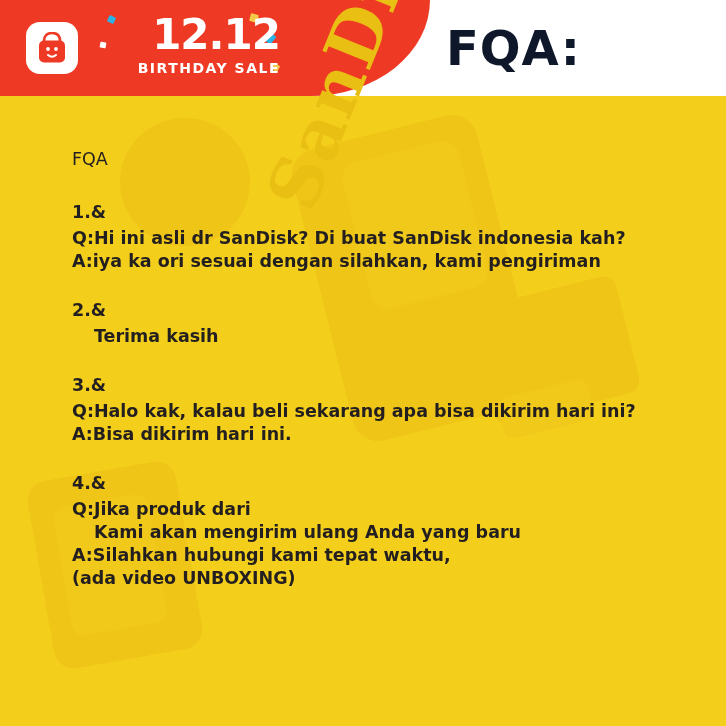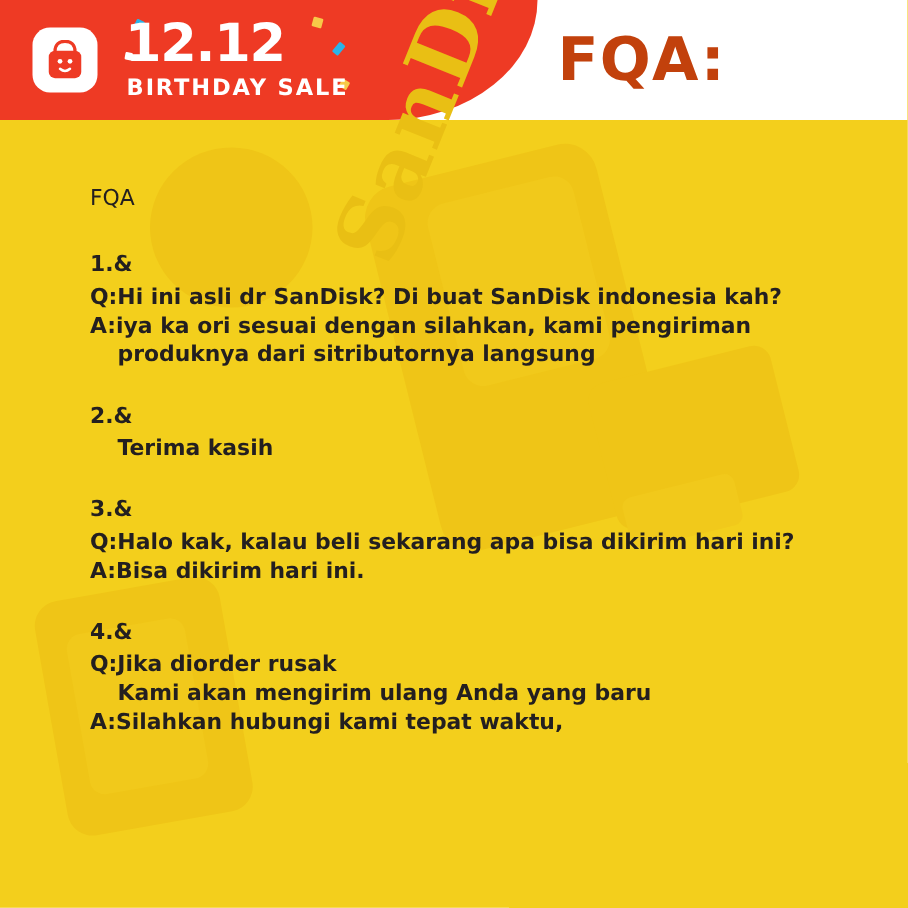--- a/index.html
+++ b/index.html
@@ -64,49 +64,49 @@
     width: 180px;
     height: 74px;
   }
   .twelve {
     font-family: "DejaVu Sans", sans-serif;
     font-weight: bold;
     font-size: 42px;
     color: #ffffff;
     letter-spacing: -1px;
     line-height: 46px;
-    text-align: left;
+    text-align: right;
     position: absolute;
     left: 0;
     top: 0;
     width: 180px;
   }
   .birthday {
     position: absolute;
     left: 0;
     top: 48px;
     width: 180px;
-    text-align: center;
-    font-size: 18px;
+    text-align: right;
+    font-size: 14px;
     font-weight: bold;
     color: #ffffff;
     letter-spacing: 1.5px;
   }
   .confetti {
     position: absolute;
     border-radius: 1px;
   }
 
   .header-title {
     position: absolute;
     left: 446px;
     top: 20px;
     font-size: 48px;
     font-weight: bold;
-    color: #c2410c;
+    color: #0f172a;
     letter-spacing: 1px;
     font-family: "DejaVu Sans", sans-serif;
   }
 
   
   .art {
     position: absolute;
     inset: 0;
     pointer-events: none;
   }
@@ -193,35 +193,35 @@
     <div class="wm-text">SanDisk</div>
   </div>
 
   <div class="content">
     <div class="title">FQA</div>
 
     <div class="qa-block">
       <div class="qa-num">1.&amp;</div>
       <div class="qa-line">Q:Hi ini asli dr SanDisk? Di buat SanDisk indonesia kah?</div>
       <div class="qa-line">A:iya ka ori sesuai dengan silahkan, kami pengiriman</div>
-      <div class="qa-line indent">produknya dari sitributornya langsung</div>
     </div>
 
     <div class="qa-block">
       <div class="qa-num">2.&amp;</div>
       <div class="qa-line indent">Terima kasih</div>
     </div>
 
     <div class="qa-block">
       <div class="qa-num">3.&amp;</div>
       <div class="qa-line">Q:Halo kak, kalau beli sekarang apa bisa dikirim hari ini?</div>
       <div class="qa-line">A:Bisa dikirim hari ini.</div>
     </div>
 
     <div class="qa-block">
       <div class="qa-num">4.&amp;</div>
-      <div class="qa-line">Q:Jika diorder rusak</div>
+      <div class="qa-line">Q:Jika produk dari</div>
       <div class="qa-line indent">Kami akan mengirim ulang Anda yang baru</div>
       <div class="qa-line">A:Silahkan hubungi kami tepat waktu,</div>
+      <div class="qa-line">(ada video UNBOXING)</div>
     </div>
   </div>
 
 </div>
 
 </body></html>

